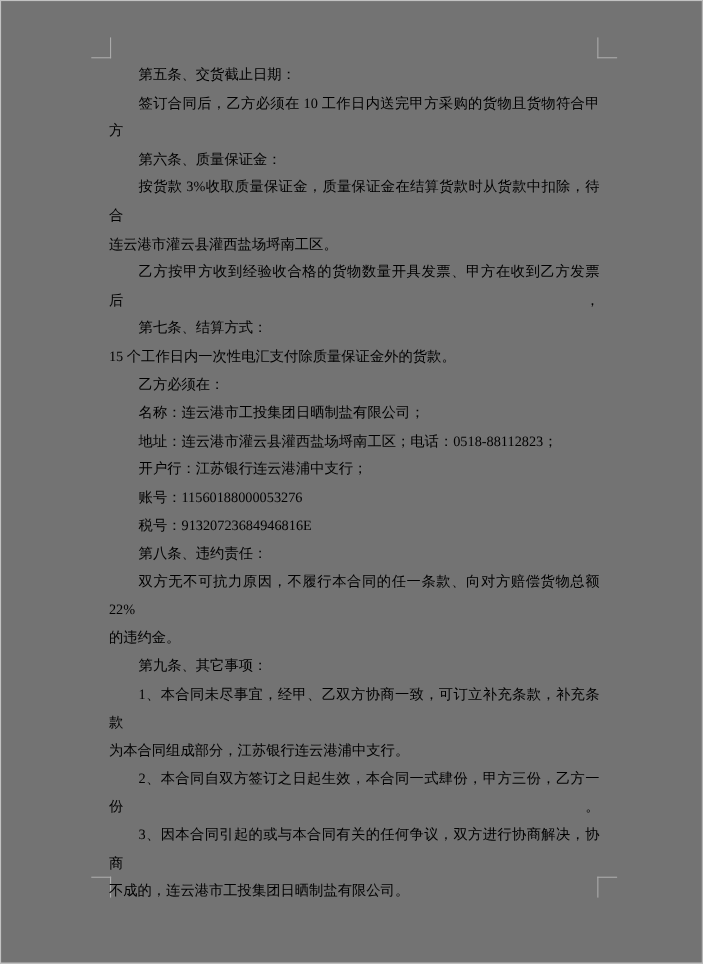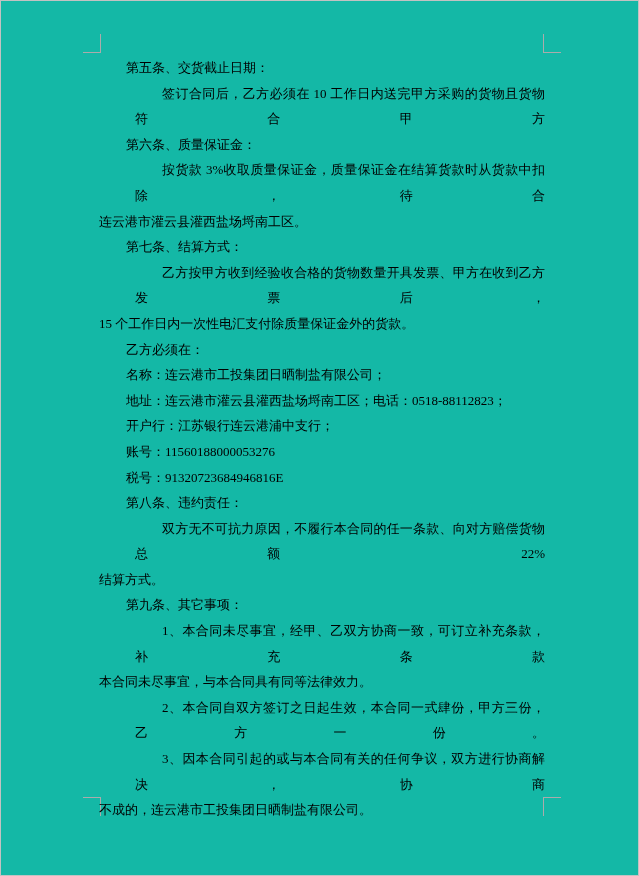--- a/index.html
+++ b/index.html
@@ -4,21 +4,21 @@
 <style>
   html, body {
     margin: 0;
     padding: 0;
     background: #f2f2f2;
   }
   .page {
     position: relative;
     width: 637px;
     height: 874px;
-    background: #14b8a6;
+    background: #737373;
     border: 1px solid #c2c2c2;
     overflow: hidden;
     font-family: "Liberation Serif", "DejaVu Serif", serif;
   }
   
   .mark {
     position: absolute;
     width: 17px;
     height: 18px;
     pointer-events: none;
@@ -42,50 +42,49 @@
     position: relative;
     min-height: 25.6px;
     white-space: nowrap;
   }
   .line.indent { text-indent: 27px; }
   .line.justify {
     white-space: normal;
     text-align: justify;
     text-align-last: justify;
     text-justify: inter-character;
-    margin-left: 36px;
   }
 </style>
 </head>
 <body>
 
 <div class="page">
   <div class="mark tl"></div>
   <div class="mark tr"></div>
   <div class="mark bl"></div>
   <div class="mark br"></div>
   <div class="content">
       <div class="line indent">第五条、交货截止日期：</div>
       <div class="line indent justify">签订合同后，乙方必须在 10 工作日内送完甲方采购的货物且货物符合甲方</div>
       <div class="line indent">第六条、质量保证金：</div>
       <div class="line indent justify">按货款 3%收取质量保证金，质量保证金在结算货款时从货款中扣除，待合</div>
       <div class="line">连云港市灌云县灌西盐场埒南工区。</div>
+      <div class="line indent justify">乙方按甲方收到经验收合格的货物数量开具发票、甲方在收到乙方发票后，</div>
       <div class="line indent">第七条、结算方式：</div>
-      <div class="line indent justify">乙方按甲方收到经验收合格的货物数量开具发票、甲方在收到乙方发票后，</div>
       <div class="line">15 个工作日内一次性电汇支付除质量保证金外的货款。</div>
       <div class="line indent">乙方必须在：</div>
       <div class="line indent">名称：连云港市工投集团日晒制盐有限公司；</div>
       <div class="line indent">地址：连云港市灌云县灌西盐场埒南工区；电话：0518-88112823；</div>
       <div class="line indent">开户行：江苏银行连云港浦中支行；</div>
       <div class="line indent">账号：11560188000053276</div>
       <div class="line indent">税号：91320723684946816E</div>
       <div class="line indent">第八条、违约责任：</div>
       <div class="line indent justify">双方无不可抗力原因，不履行本合同的任一条款、向对方赔偿货物总额 22%</div>
-      <div class="line">结算方式。</div>
+      <div class="line">的违约金。</div>
       <div class="line indent">第九条、其它事项：</div>
       <div class="line indent justify">1、本合同未尽事宜，经甲、乙双方协商一致，可订立补充条款，补充条款</div>
-      <div class="line">本合同未尽事宜，与本合同具有同等法律效力。</div>
+      <div class="line">为本合同组成部分，江苏银行连云港浦中支行。</div>
       <div class="line indent justify">2、本合同自双方签订之日起生效，本合同一式肆份，甲方三份，乙方一份。</div>
       <div class="line indent justify">3、因本合同引起的或与本合同有关的任何争议，双方进行协商解决，协商</div>
       <div class="line">不成的，连云港市工投集团日晒制盐有限公司。</div>
       <div class="line">&nbsp;</div>
     </div>
 </div>
 
 </body></html>

